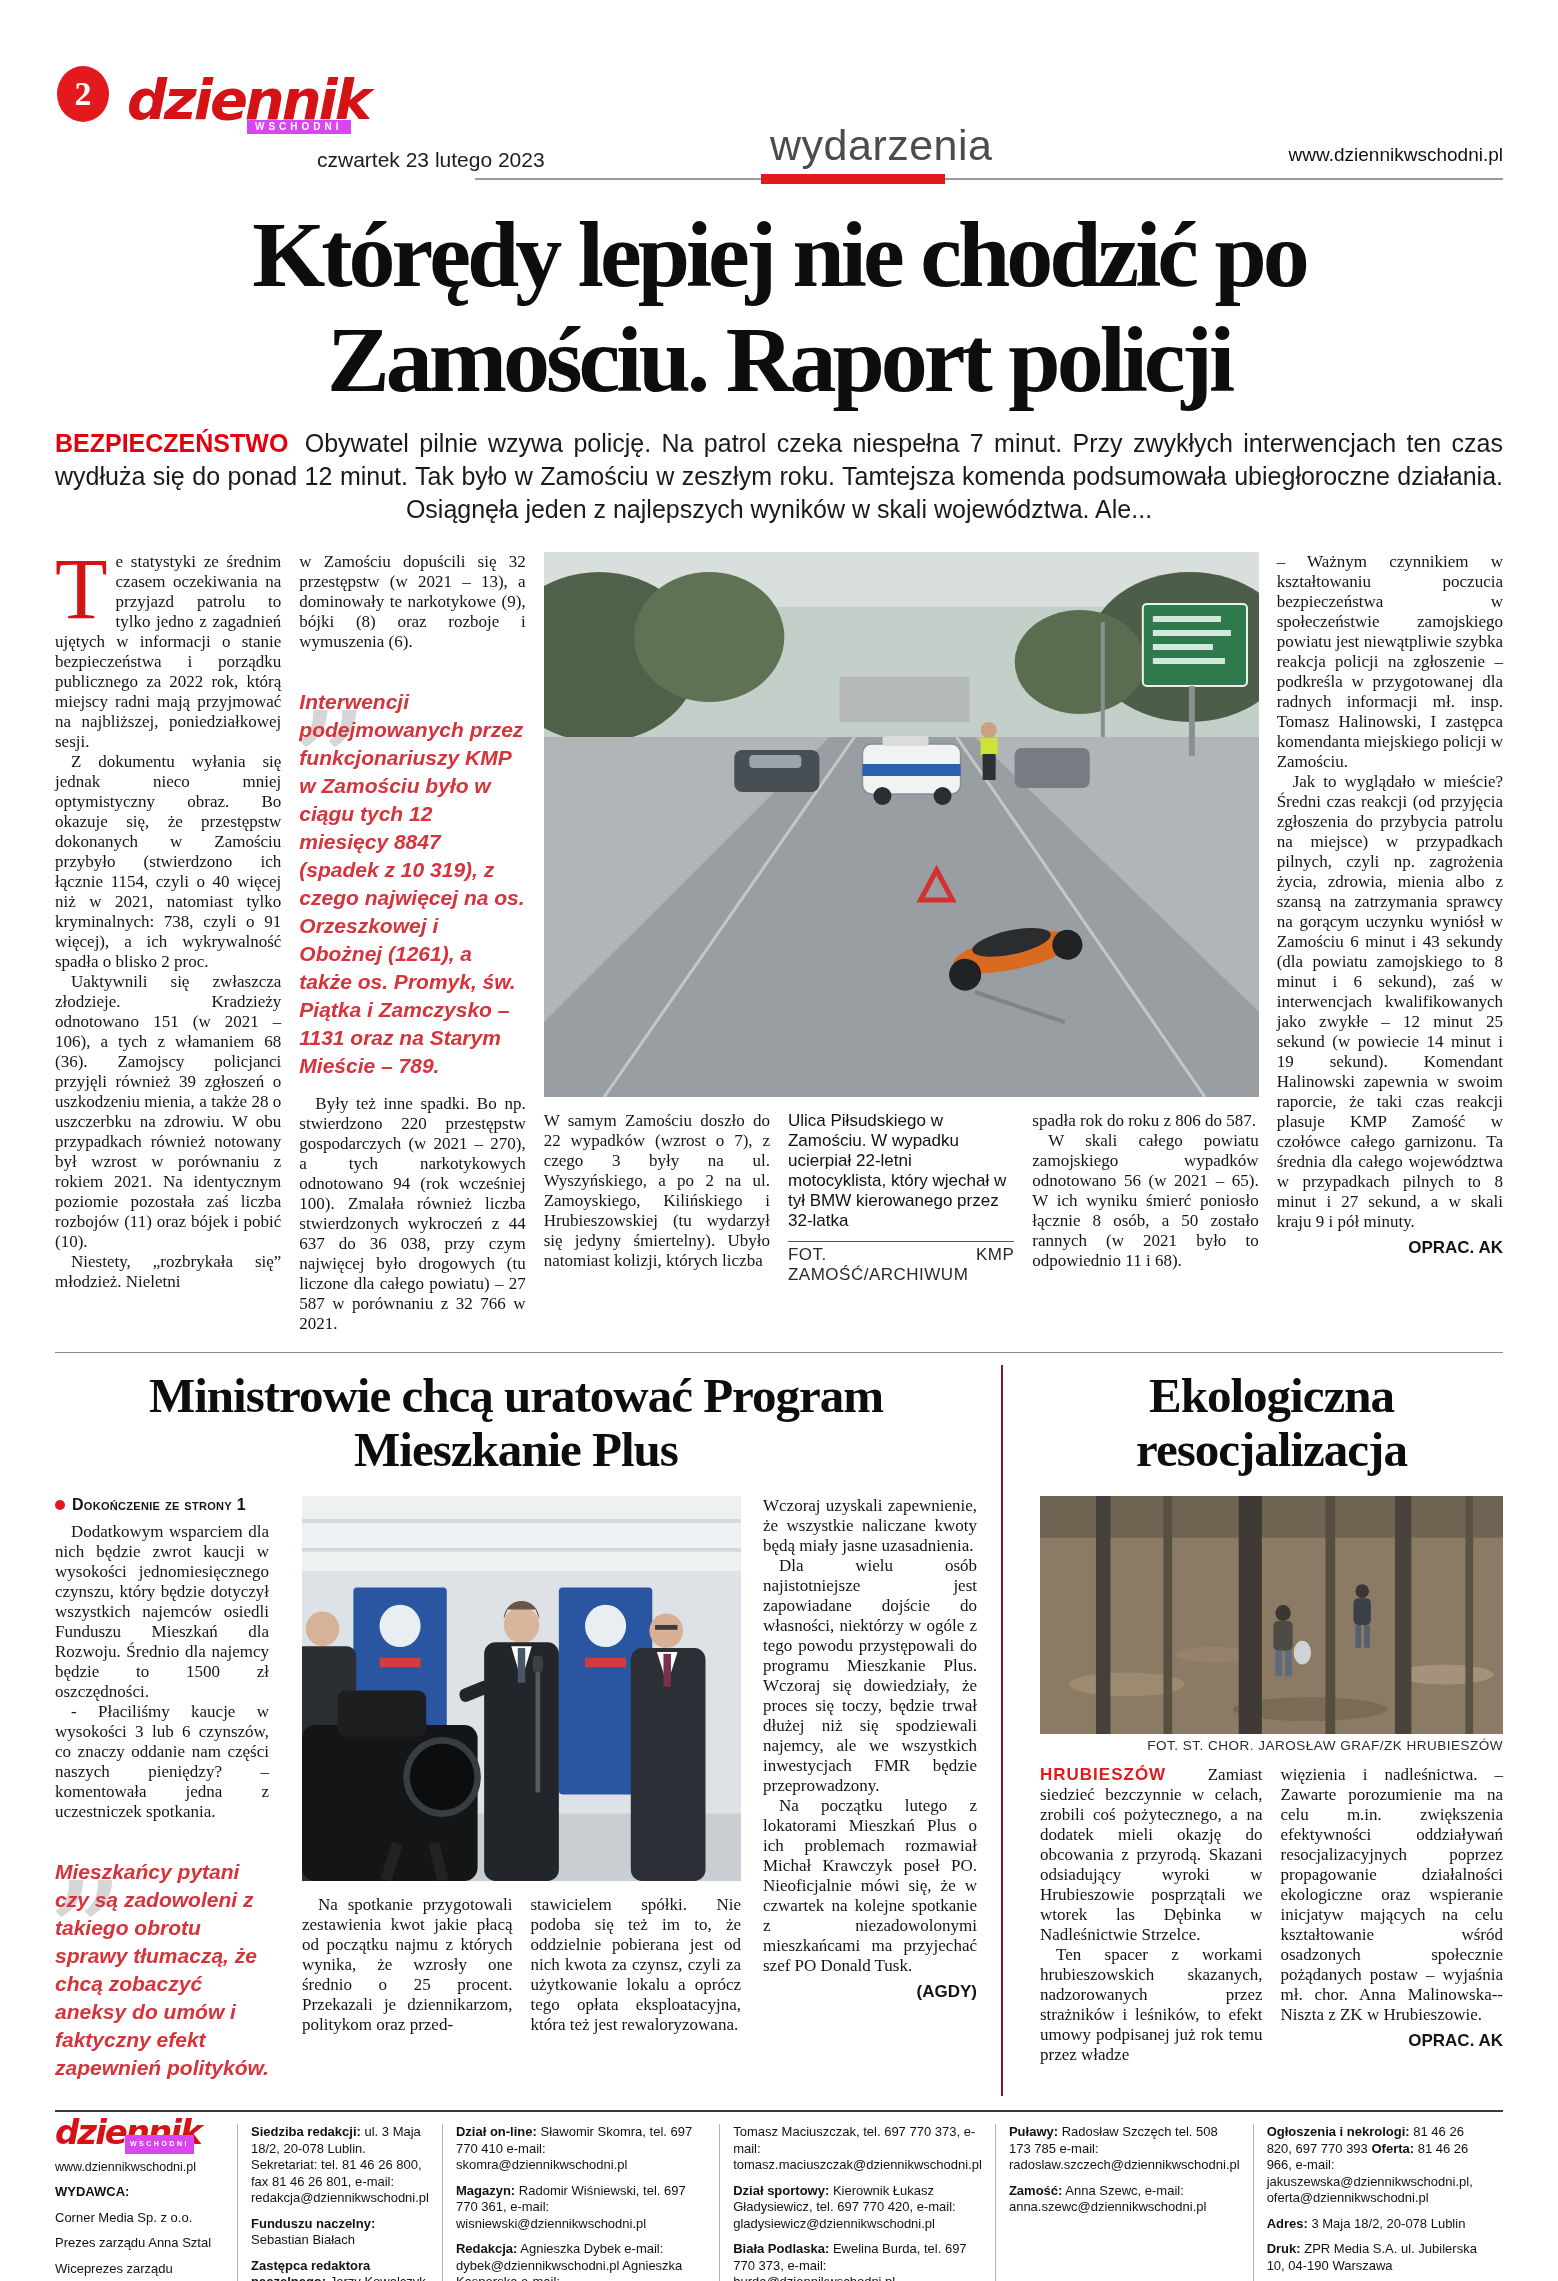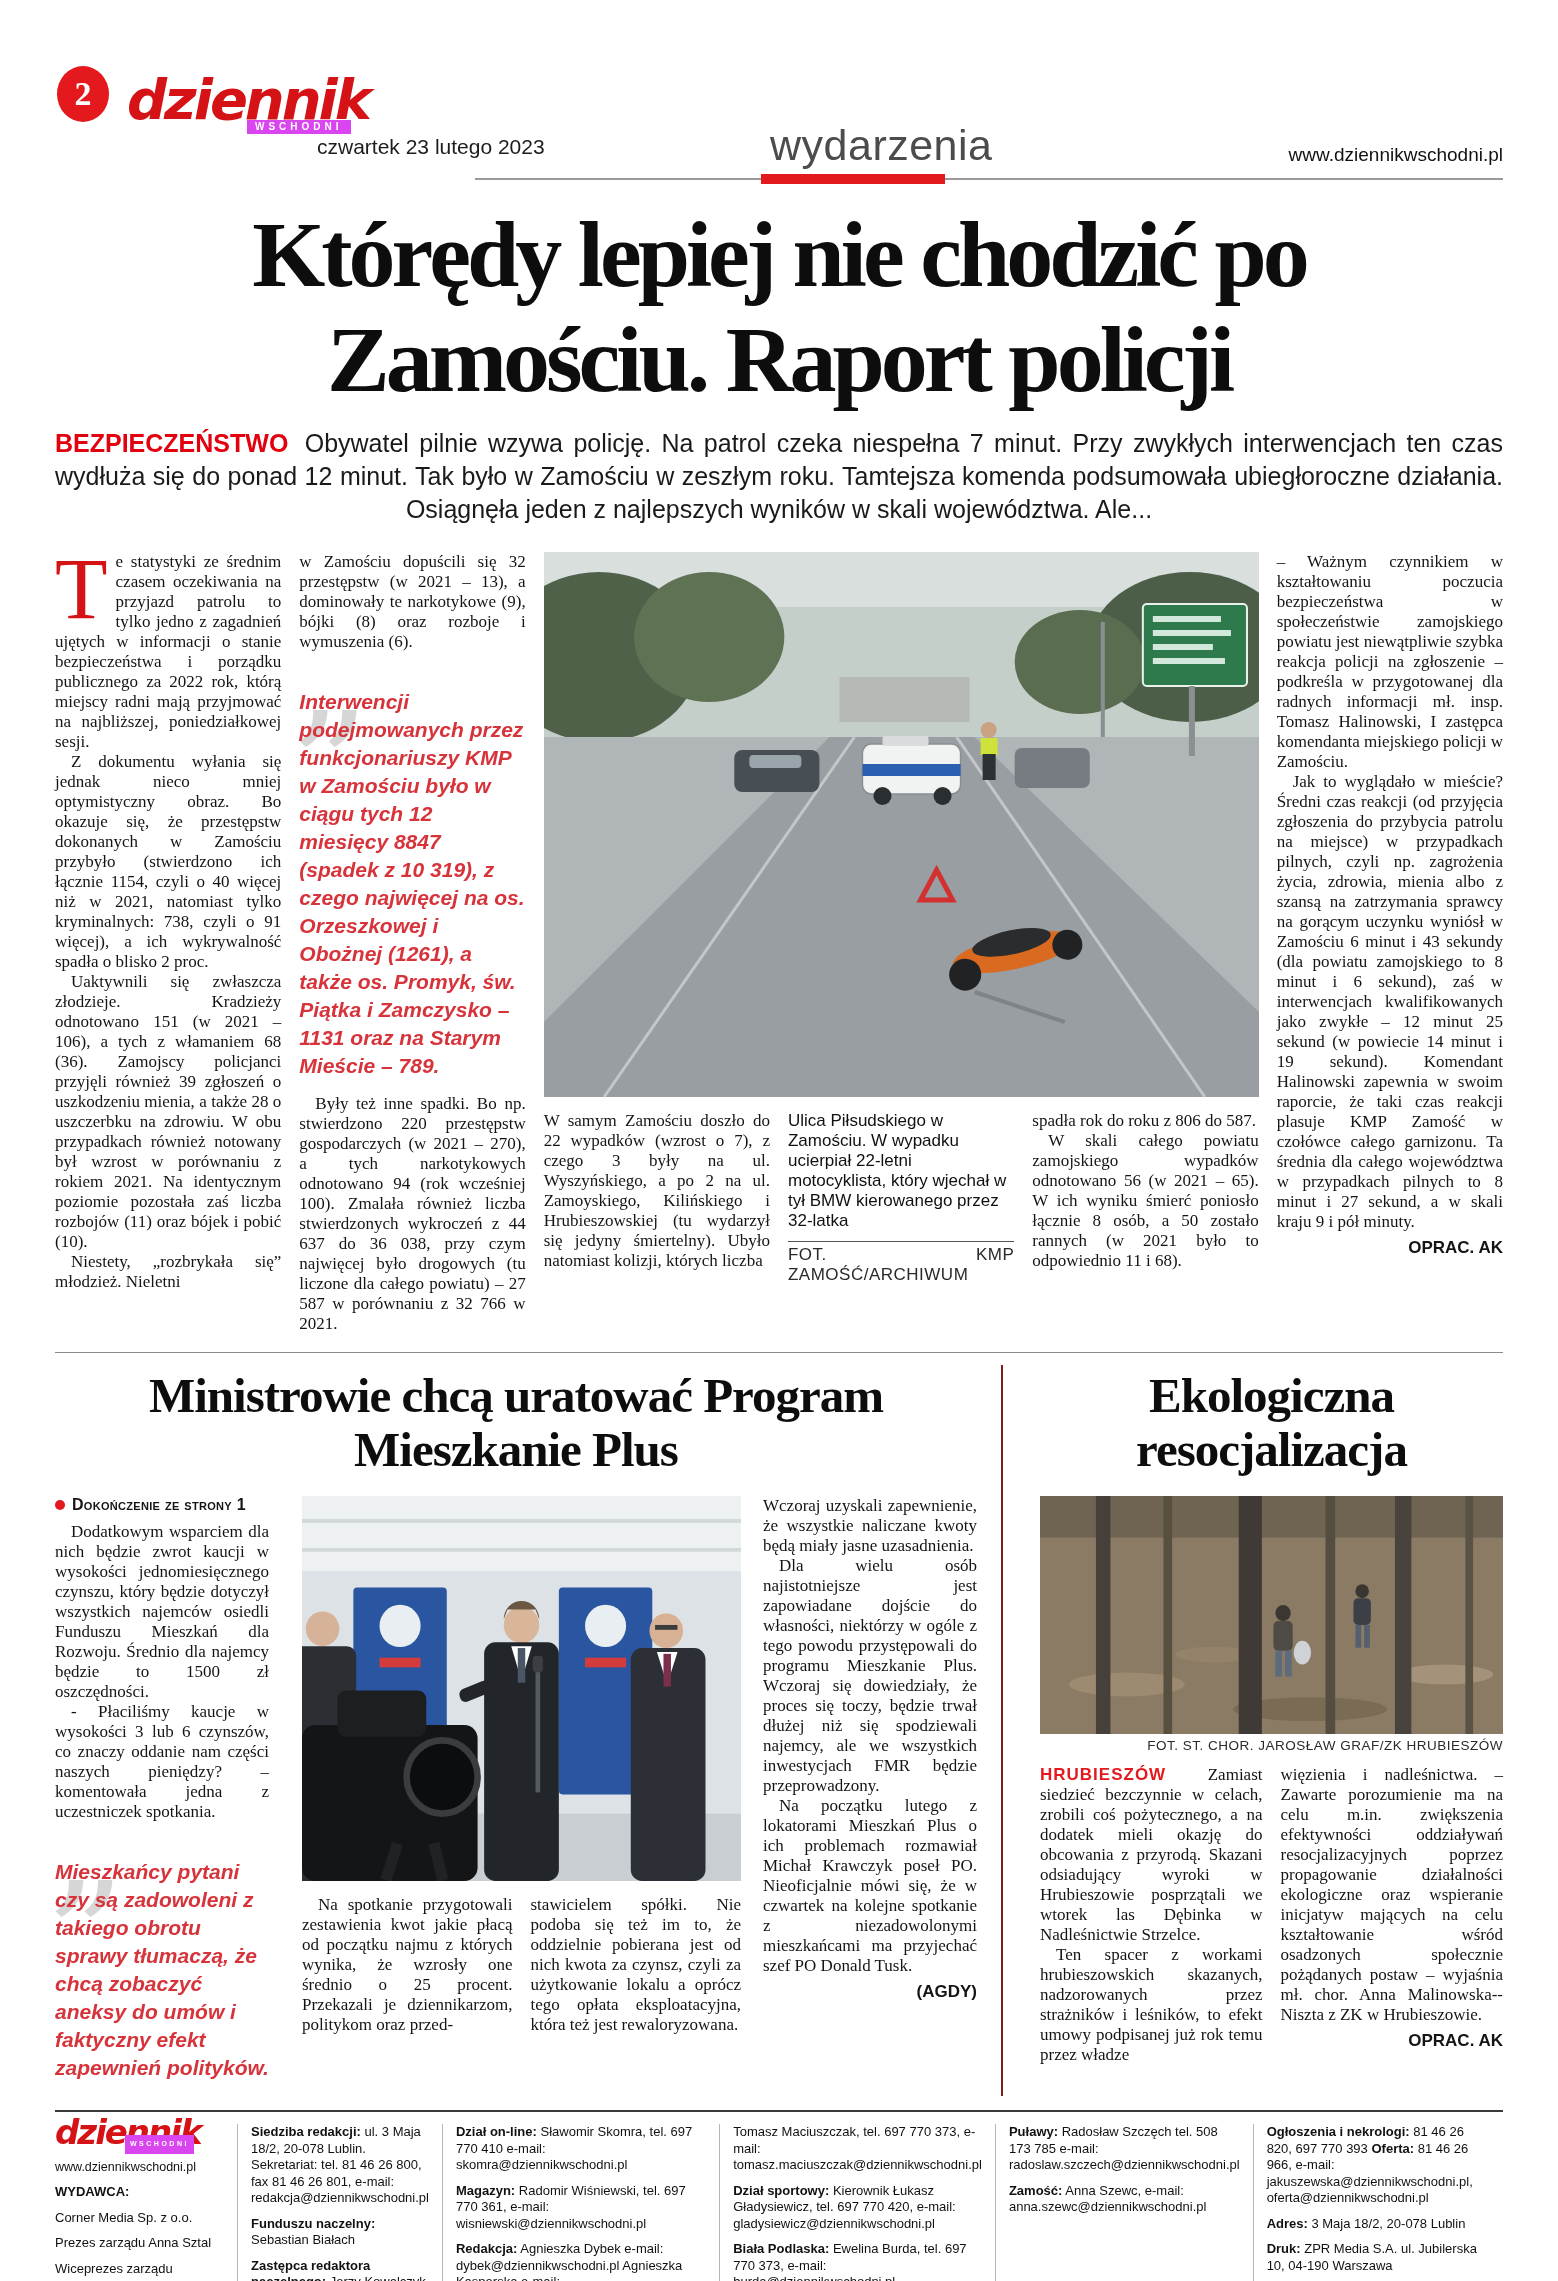--- a/index.html
+++ b/index.html
@@ -21,21 +21,21 @@
   .logo-main {
     font-family:"DejaVu Sans", sans-serif; font-weight:bold; font-style:italic;
     font-size:56px; letter-spacing:-3px; color:#d51317;
   }
   .logo-sub {
     position:absolute; left:120px; bottom:-6px; background:#d946ef; color:#fff;
     font-family:"Liberation Sans", sans-serif; font-size:10px; letter-spacing:4px;
     padding:2px 8px; font-weight:bold;
   }
   .hdr-date {
-    position:absolute; left:262px; bottom:29px;
+    position:absolute; left:262px; bottom:16px;
     font-family:"Liberation Sans", sans-serif; font-size:21px; color:#1c1c1c;
   }
   .section-title {
     position:absolute; left:715px; bottom:18px;
     font-family:"Liberation Sans", sans-serif; font-size:43px; color:#4c4c4c; letter-spacing:0.5px;
   }
   .website {
     position:absolute; right:0; bottom:22px;
     font-family:"Liberation Sans", sans-serif; font-size:19px; color:#111;
   }

